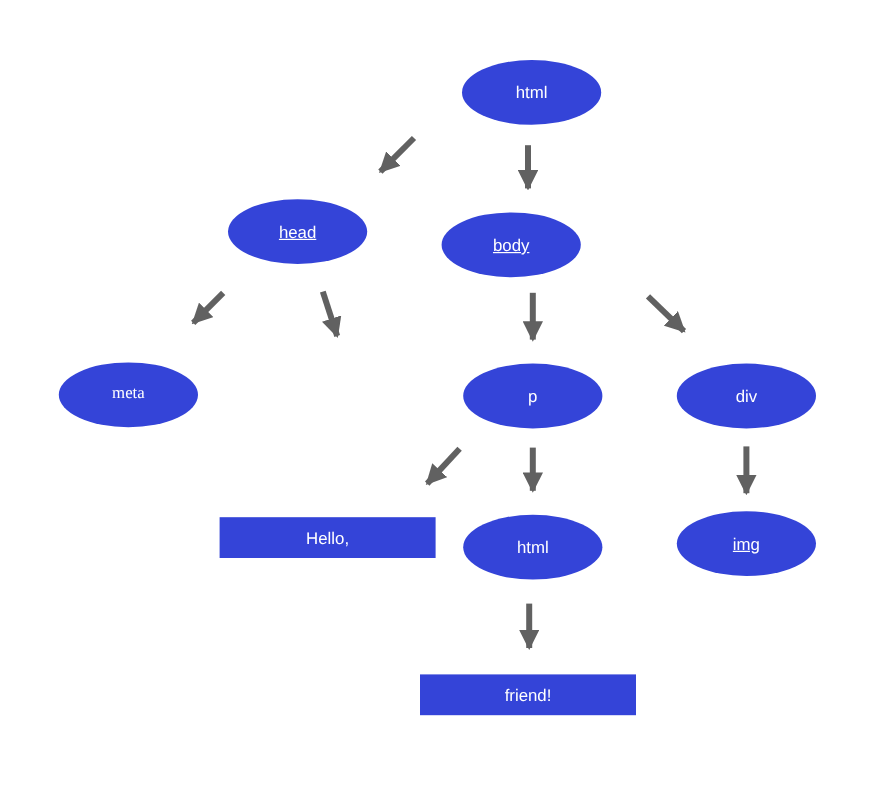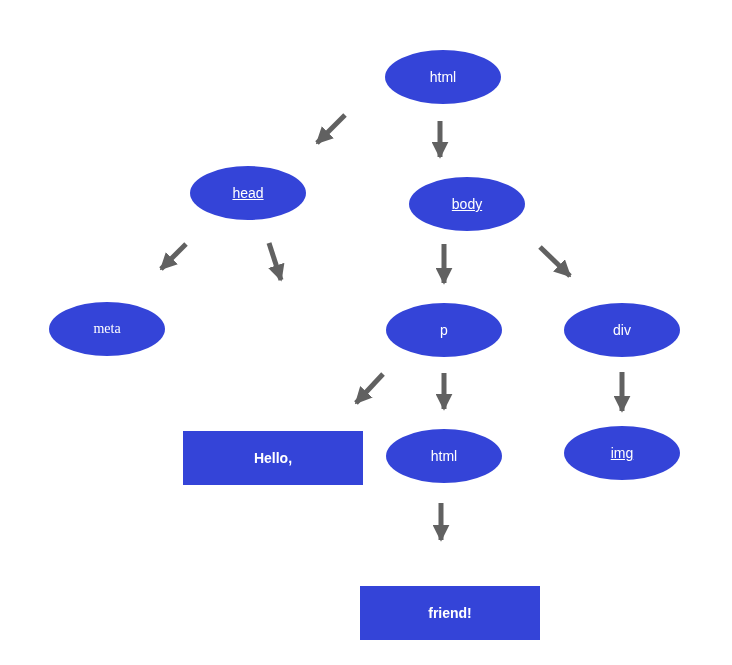--- a/index.html
+++ b/index.html
@@ -42,37 +42,36 @@
     text-align: center;
     white-space: nowrap;
   }
   .node.ellipse {
     width: 116px;
     height: 54px;
     border-radius: 50%;
   }
   .node.rect {
     width: 180px;
-    height: 54px;
+    height: 34px;
     border-radius: 0;
-    font-weight: bold;
   }
   
   .pos-html  { left: 385px; top:  50px; }
   .pos-head  { left: 190px; top: 166px; text-decoration: underline; }
-  .pos-body  { left: 409px; top: 177px; text-decoration: underline; }
+  .pos-body  { left: 368px; top: 177px; text-decoration: underline; }
   .pos-meta  { left:  49px; top: 302px; font-family: Liberation Serif, serif; }
   .pos-link  { left: 227px; top: 302px; }
   .pos-p     { left: 386px; top: 303px; }
   .pos-div   { left: 564px; top: 303px; }
   .pos-span  { left: 386px; top: 429px; }
   .pos-img   { left: 564px; top: 426px; text-decoration: underline; }
   
   .pos-hello  { left: 183px; top: 431px; }
-  .pos-friend { left: 360px; top: 562px; margin-top: 24px; }
+  .pos-friend { left: 350px; top: 562px; }
 </style>
 </head>
 <body>
 
 <div class="stage">
 
   <svg class="edges" viewBox="0 0 732 665" xmlns="http://www.w3.org/2000/svg">
     <defs>
       <marker id="ah" viewBox="0 0 10 10" refX="9" refY="5" markerWidth="3.4" markerHeight="3.4" orient="auto-start-reverse">
         <path class="arrowhead-shape" d="M 0 0 L 10 5 L 0 10 z"></path>

